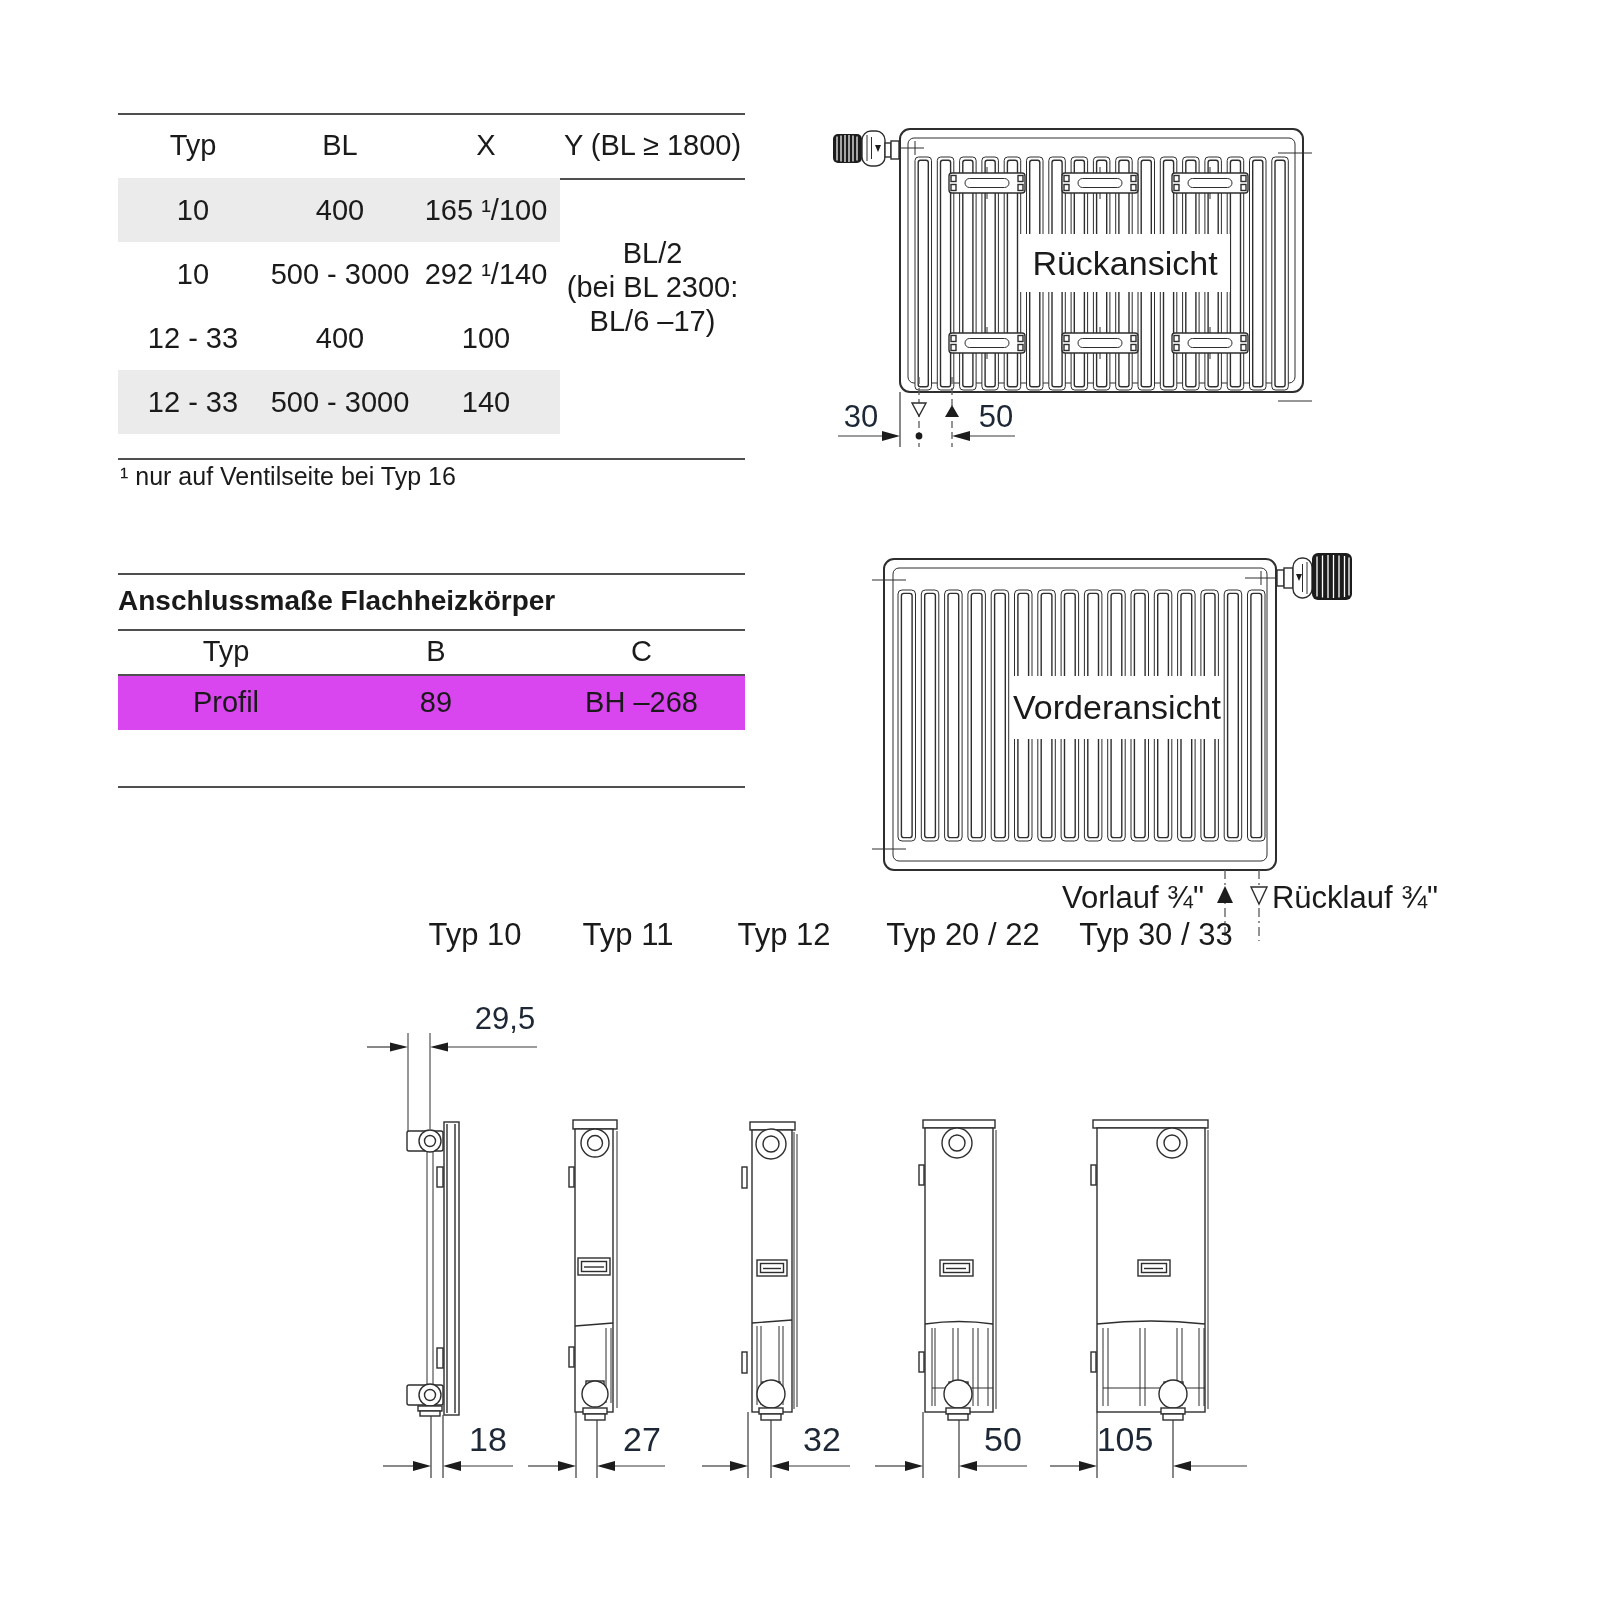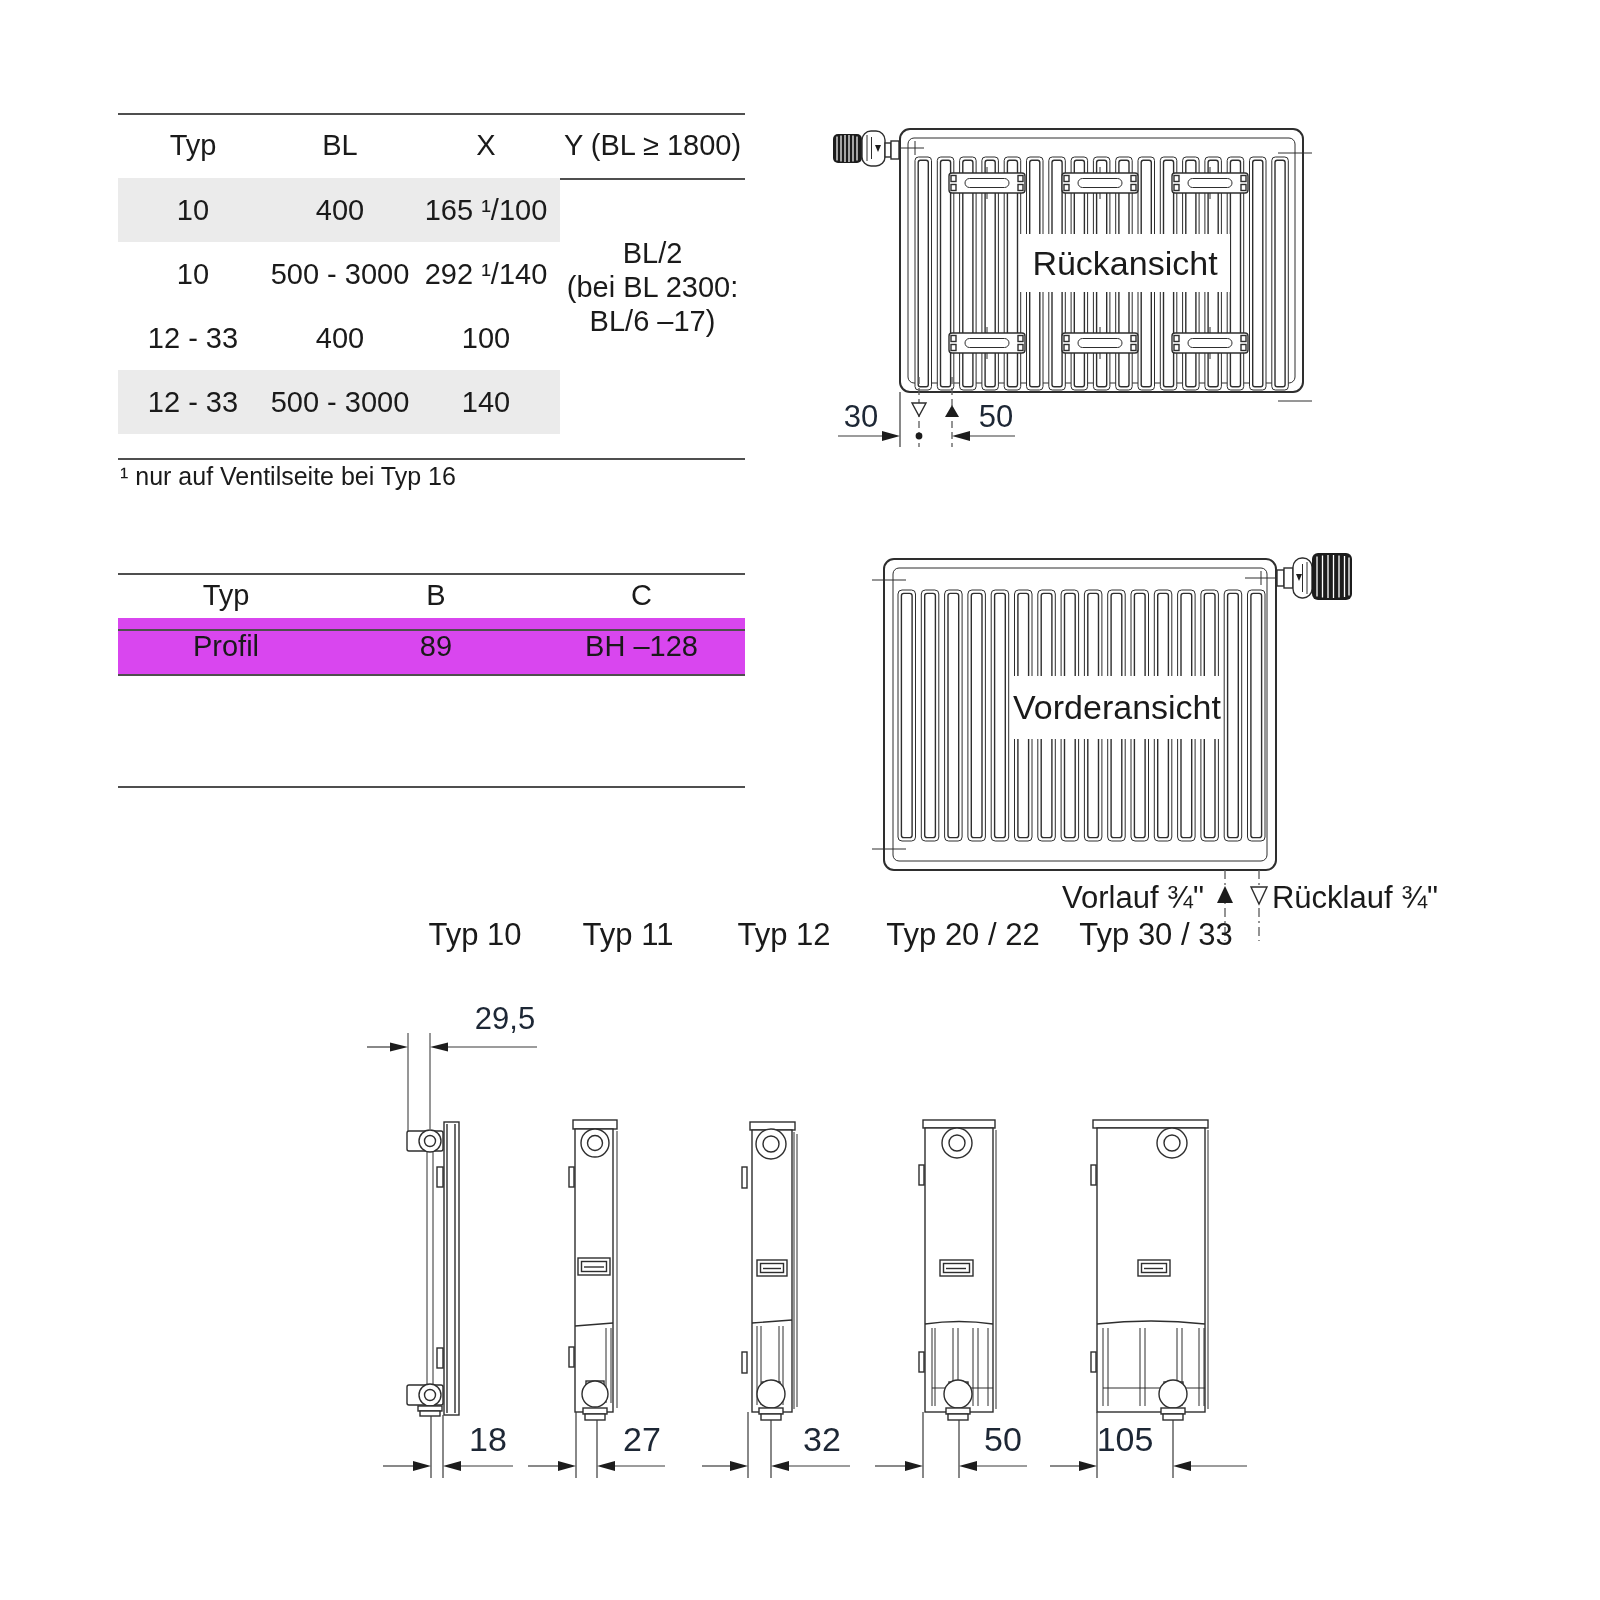--- a/index.html
+++ b/index.html
@@ -85,31 +85,32 @@
     <div>(bei BL 2300:</div>
     <div>BL/6 –17)</div>
   </div>
   <div class="rule" style="top:345px"></div>
 </div>
 
 <div class="abs footnote" style="left:120px;top:462px">¹ nur auf Ventilseite bei Typ 16</div>
 
 <div class="abs" style="left:118px;top:573px;width:627px;height:215px">
   <div class="rule" style="top:0"></div>
+  <div class="t2-title">Anschlussmaße Flachheizkörper</div>
   <div class="rule" style="top:56px"></div>
   <div class="t2-hdr" style="margin-top:0">
     <div>Typ</div>
     <div>B</div>
     <div>C</div>
   </div>
   <div class="rule" style="top:101px"></div>
   <div class="t2-row sh">
     <div>Profil</div>
     <div>89</div>
-    <div>BH –128</div>
+    <div>BH –268</div>
   </div>
   <div class="rule" style="top:213px"></div>
 </div>
 
 <svg style="left:820px;top:115px" width="500" height="375" viewBox="0 0 500 375">
   <defs>
     <g id="rfin">
       <rect x="0" y="0" width="16.5" height="233" rx="3.5" class="s sw1 wf"></rect>
       <rect x="3.2" y="3.2" width="10.1" height="226.6" rx="2.2" class="s" stroke-width="0.8"></rect>
     </g>

